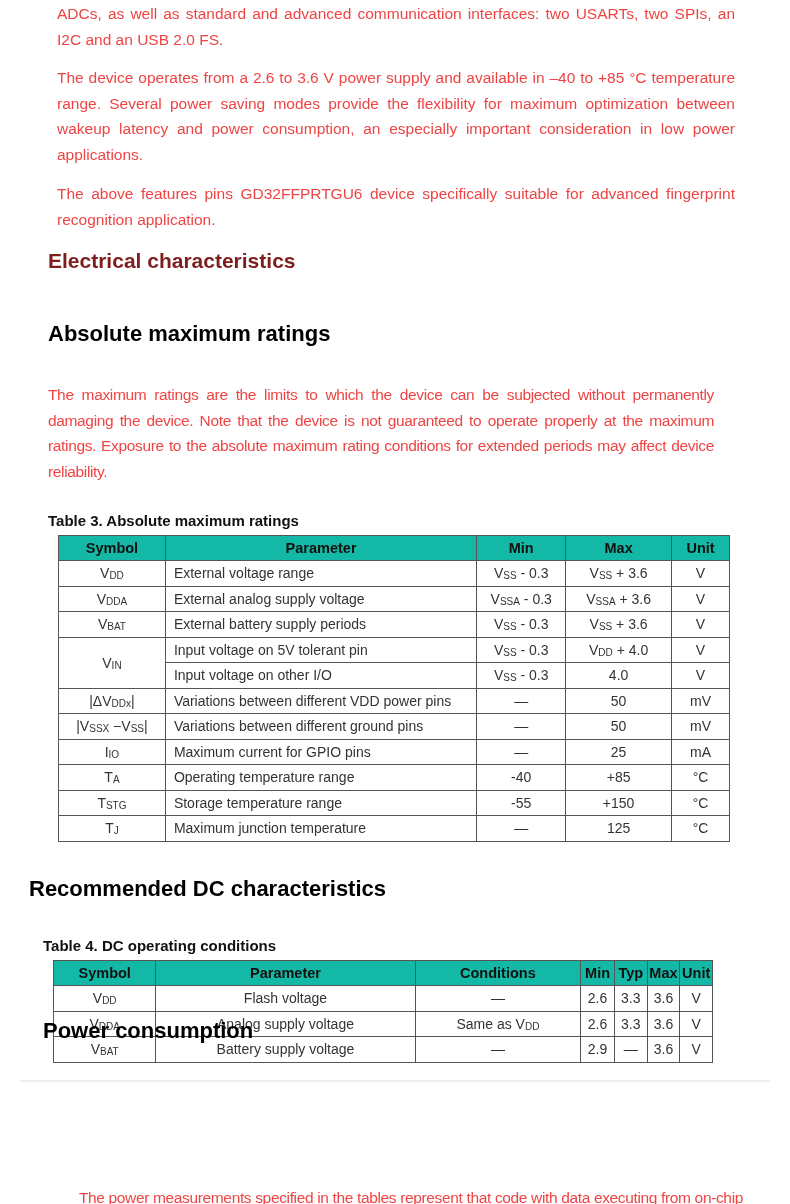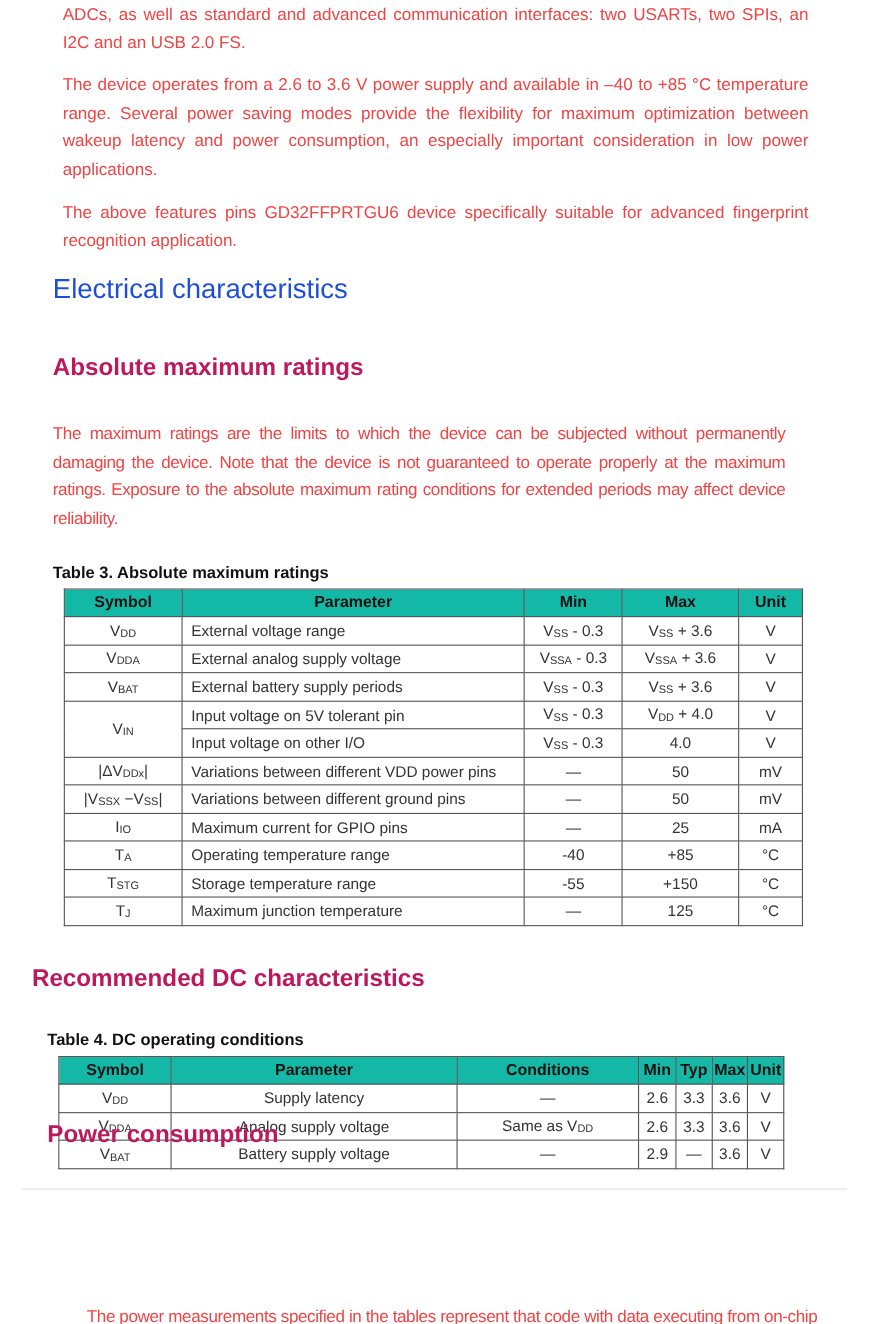--- a/index.html
+++ b/index.html
@@ -1,20 +1,20 @@
 <!DOCTYPE html>
 <html><head>
 <meta charset="utf-8">
 <style>
   html, body { margin: 0; padding: 0; background: #ffffff; }
   body { width: 790px; height: 1204px; position: relative; overflow: hidden; font-family: "Liberation Sans", sans-serif; color: #111; }
   .p { position: absolute; font-size: 15.5px; line-height: 25.5px; color: #ef4444; text-align: justify; }
   .p.narrow { letter-spacing: -0.35px; }
-  .h1 { position: absolute; font-size: 25px; font-weight: normal; color: #1d4ed8; }
-  .h2 { position: absolute; font-size: 22px; font-weight: bold; color: #be185d; }
+  .h1 { position: absolute; font-size: 21px; font-weight: bold; color: #7f1d1d; }
+  .h2 { position: absolute; font-size: 22px; font-weight: bold; color: #000000; }
   .cap { position: absolute; font-size: 15px; font-weight: bold; color: #111; }
   table { position: absolute; border-collapse: collapse; font-size: 14px; color: #333; }
   th { background: #14b8a6; font-weight: bold; color: #111; border: 1.5px solid #555; height: 24px; padding: 0; font-size: 14.5px; }
   td { border: 1.5px solid #555; height: 24.5px; padding: 0 8px; text-align: center; }
   td.left { text-align: left; }
   .sub { font-size: 10px; vertical-align: -1px; }
   .divider { position: absolute; left: 20px; top: 1080px; width: 750px; height: 2px; background: #eeeeee; }
 </style>
 </head>
 <body>
@@ -148,21 +148,21 @@
       <th>Conditions</th>
       <th>Min</th>
       <th>Typ</th>
       <th>Max</th>
       <th>Unit</th>
     </tr>
   </thead>
   <tbody>
     <tr>
       <td><span>V</span><span class="sub">DD</span></td>
-      <td>Supply latency</td>
+      <td>Flash voltage</td>
       <td>—</td>
       <td style="padding:0 4px">2.6</td>
       <td style="padding:0 4px">3.3</td>
       <td style="padding:0 4px">3.6</td>
       <td style="padding:0 4px">V</td>
     </tr>
     <tr>
       <td><span>V</span><span class="sub">DDA</span></td>
       <td>Analog supply voltage</td>
       <td>Same as V<span class="sub">DD</span></td>

